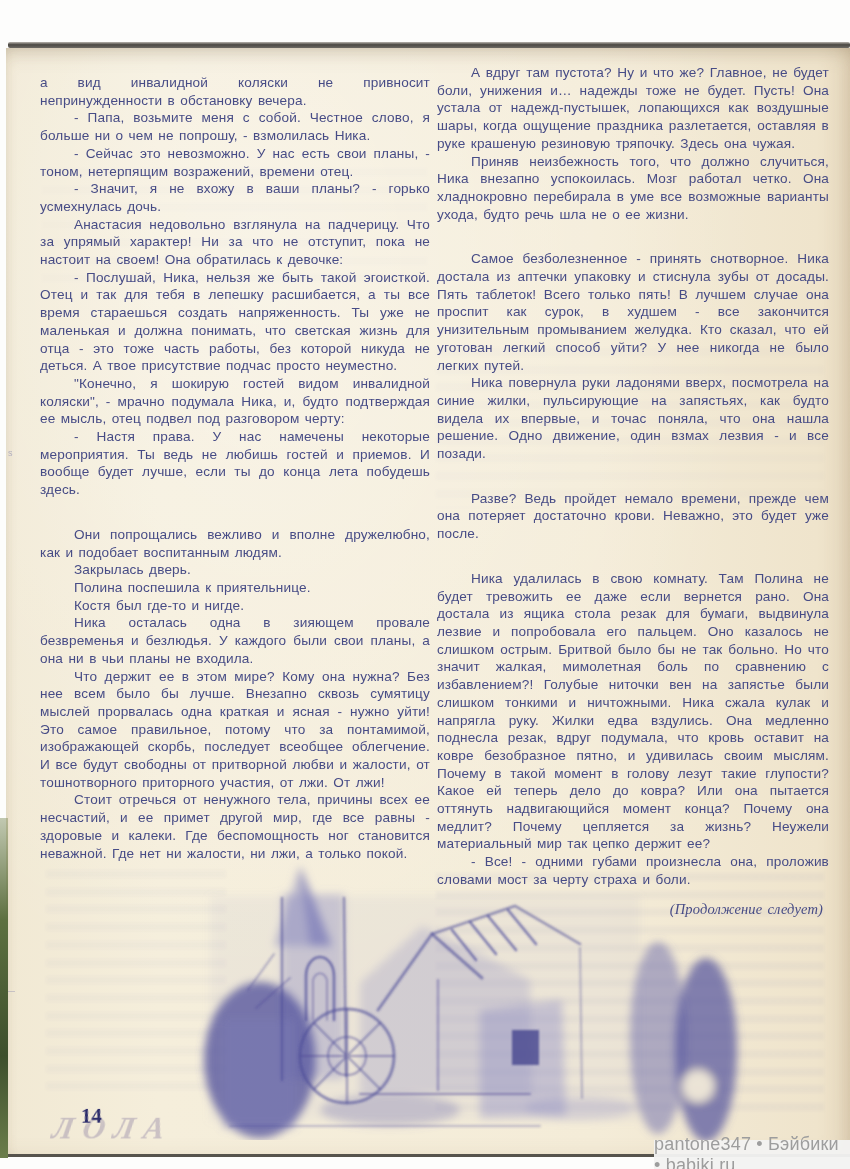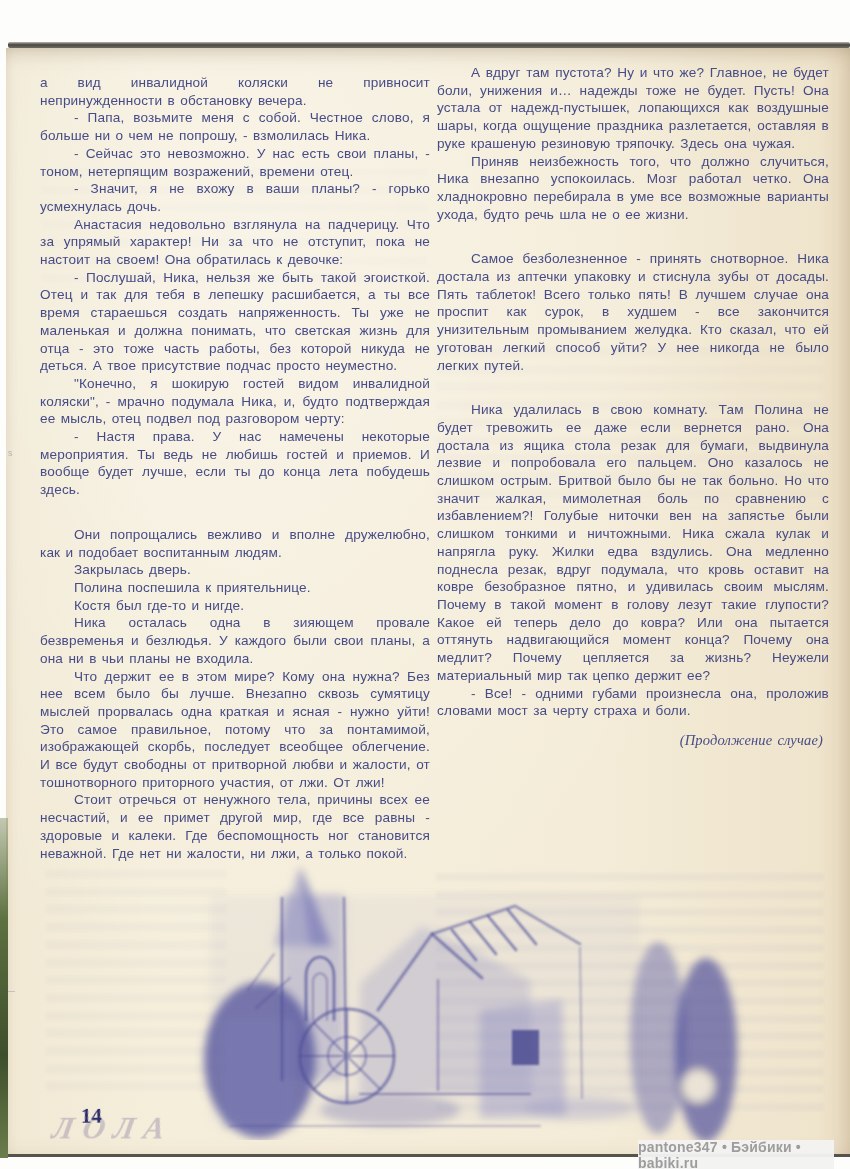--- a/index.html
+++ b/index.html
@@ -77,24 +77,24 @@
   .pageno{
     position:absolute;left:26px;top:-6px;
     transform:skewX(10deg);
     font-family:"Liberation Serif", serif;
     font-weight:bold;font-style:normal;
     font-size:21px;letter-spacing:0;
     color:#2d2d6b;
     text-shadow:0 0 4px rgba(244,237,218,.9);
   }
   .watermark{
-    position:absolute;right:16px;bottom:0;width:196px;height:29px;
+    position:absolute;right:0;bottom:0;width:196px;height:29px;
     background:rgba(243,243,241,.96);
     display:flex;align-items:center;justify-content:center;
-    font-size:14px;color:#9d9d9d;letter-spacing:.2px;font-weight:bold;
+    font-size:18px;color:#9d9d9d;letter-spacing:.2px;
   }
   .margin-mark{position:absolute;color:#8a8ab0;font-size:9px;opacity:.6;}
 </style>
 </head>
 <body>
 
 <div class="scan">
 
   <div class="edge-top"></div>
 
@@ -121,24 +121,26 @@
         <p class="par">Ника осталась одна в зияющем провале безвременья и безлюдья. У каждого были свои планы, а она ни в чьи планы не входила.</p>
         <p class="par">Что держит ее в этом мире? Кому она нужна? Без нее всем было бы лучше. Внезапно сквозь сумятицу мыслей прорвалась одна краткая и ясная - нужно уйти! Это самое правильное, потому что за понтамимой, изображающей скорбь, последует всеобщее облегчение. И все будут свободны от притворной любви и жалости, от тошнотворного приторного участия, от лжи. От лжи!</p>
         <p class="par">Стоит отречься от ненужного тела, причины всех ее несчастий, и ее примет другой мир, где все равны - здоровые и калеки. Где беспомощность ног становится неважной. Где нет ни жалости, ни лжи, а только покой.</p>
       </div>
 
     <div class="col col-right">
       <div>
           <p class="par">А вдруг там пустота? Ну и что же? Главное, не будет боли, унижения и… надежды тоже не будет. Пусть! Она устала от надежд-пустышек, лопающихся как воздушные шары, когда ощущение праздника разлетается, оставляя в руке крашеную резиновую тряпочку. Здесь она чужая.</p>
           <p class="par">Приняв неизбежность того, что должно случиться, Ника внезапно успокоилась. Мозг работал четко. Она хладнокровно перебирала в уме все возможные варианты ухода, будто речь шла не о ее жизни.</p>
           <p class="par gap">Самое безболезненное - принять снотворное. Ника достала из аптечки упаковку и стиснула зубы от досады. Пять таблеток! Всего только пять! В лучшем случае она проспит как сурок, в худшем - все закончится унизительным промыванием желудка. Кто сказал, что ей уготован легкий способ уйти? У нее никогда не было легких путей.</p>
+          <p class="par">Ника повернула руки ладонями вверх, посмотрела на синие жилки, пульсирующие на запястьях, как будто видела их впервые, и точас поняла, что она нашла решение. Одно движение, один взмах лезвия - и все позади.</p>
+          <p class="par gap">Разве? Ведь пройдет немало времени, прежде чем она потеряет достаточно крови. Неважно, это будет уже после.</p>
           <p class="par gap">Ника удалилась в свою комнату. Там Полина не будет тревожить ее даже если вернется рано. Она достала из ящика стола резак для бумаги, выдвинула лезвие и попробовала его пальцем. Оно казалось не слишком острым. Бритвой было бы не так больно. Но что значит жалкая, мимолетная боль по сравнению с избавлением?! Голубые ниточки вен на запястье были слишком тонкими и ничтожными. Ника сжала кулак и напрягла руку. Жилки едва вздулись. Она медленно поднесла резак, вдруг подумала, что кровь оставит на ковре безобразное пятно, и удивилась своим мыслям. Почему в такой момент в голову лезут такие глупости? Какое ей теперь дело до ковра? Или она пытается оттянуть надвигающийся момент конца? Почему она медлит? Почему цепляется за жизнь? Неужели материальный мир так цепко держит ее?</p>
           <p class="par">- Все! - одними губами произнесла она, проложив словами мост за черту страха и боли.</p>
         </div>
-      <div class="note">(Продолжение случае)</div>
+      <div class="note">(Продолжение следует)</div>
     </div>
 
     <svg class="illu" viewBox="0 0 690 282">
       <defs>
         <filter id="wash" x="-20%" y="-20%" width="140%" height="140%">
             <feGaussianBlur stdDeviation="4"></feGaussianBlur>
           </filter>
         <filter id="soft" x="-20%" y="-20%" width="140%" height="140%">
             <feGaussianBlur stdDeviation="1.1"></feGaussianBlur>
           </filter>

